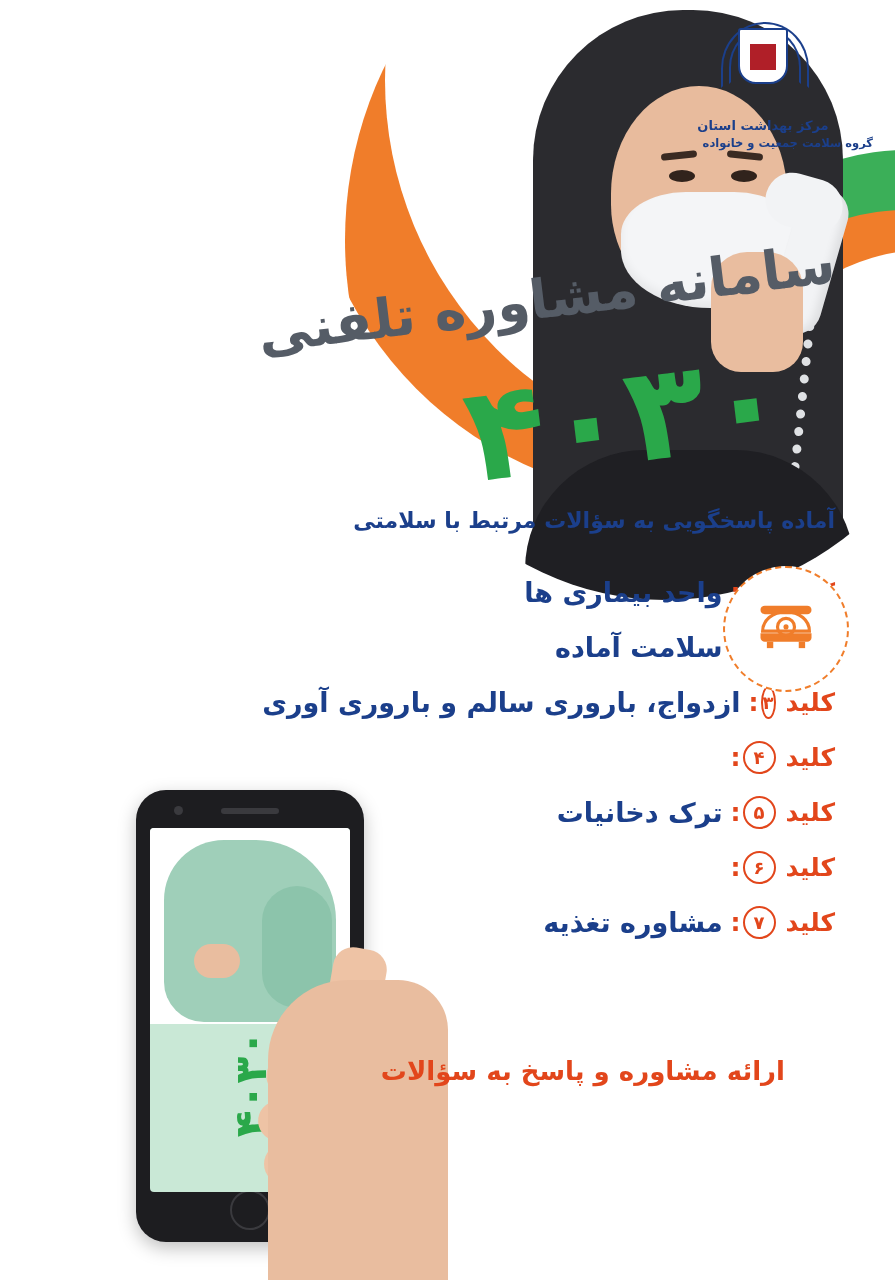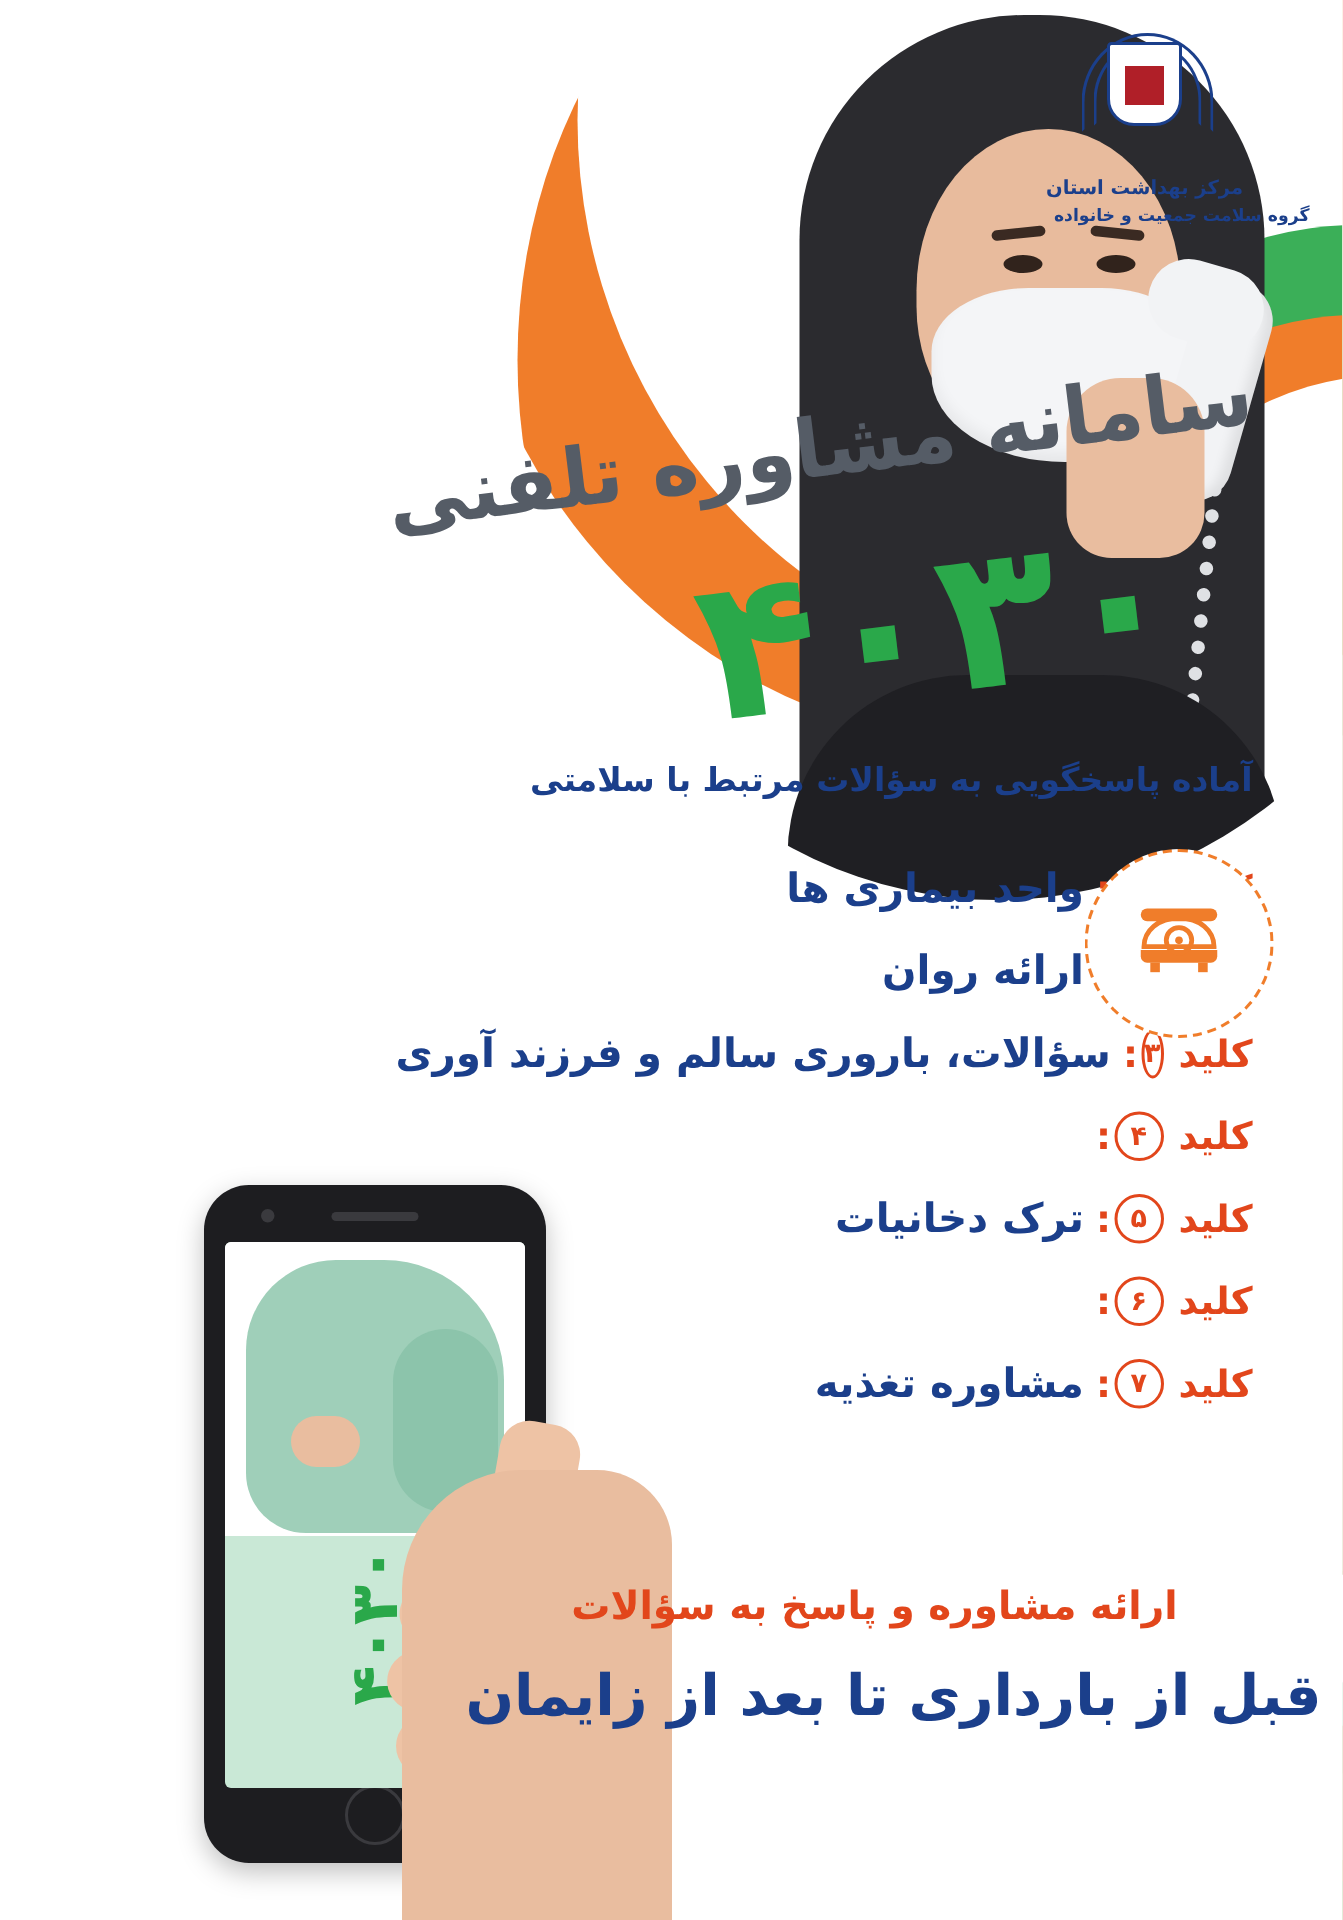--- a/index.html
+++ b/index.html
@@ -622,27 +622,27 @@
     <div class="key-row">
       <span class="key-label">کلید</span>
       <span class="key-num">۱</span>
       <span class="key-label">:</span>
       <span class="key-text">واحد بیماری ها</span>
     </div>
     <div class="key-row">
       <span class="key-label">کلید</span>
       <span class="key-num">۲</span>
       <span class="key-label">:</span>
-      <span class="key-text">ارائه روان</span>
+      <span class="key-text">سلامت آماده</span>
     </div>
     <div class="key-row">
       <span class="key-label">کلید</span>
       <span class="key-num">۳</span>
       <span class="key-label">:</span>
-      <span class="key-text">سؤالات، باروری سالم و فرزند آوری</span>
+      <span class="key-text">ازدواج، باروری سالم و باروری آوری</span>
     </div>
     <div class="key-row">
       <span class="key-label">کلید</span>
       <span class="key-num">۴</span>
       <span class="key-label">:</span>
     </div>
     <div class="key-row">
       <span class="key-label">کلید</span>
       <span class="key-num">۵</span>
       <span class="key-label">:</span>
@@ -676,15 +676,14 @@
       </div>
     </div>
     <div class="pp-hand-big"></div>
     <div class="pp-finger pp-f1"></div>
     <div class="pp-finger pp-f2"></div>
     <div class="pp-finger pp-f3"></div>
     <div class="pp-finger pp-thumb"></div>
   </div>
 
   <div class="bottom-msg-1">ارائه مشاوره و پاسخ به سؤالات</div>
-  <div class="bottom-msg-2">قبل از بارداری تا بعد از زایمان</div>
 
 </div>
 
 </body></html>

